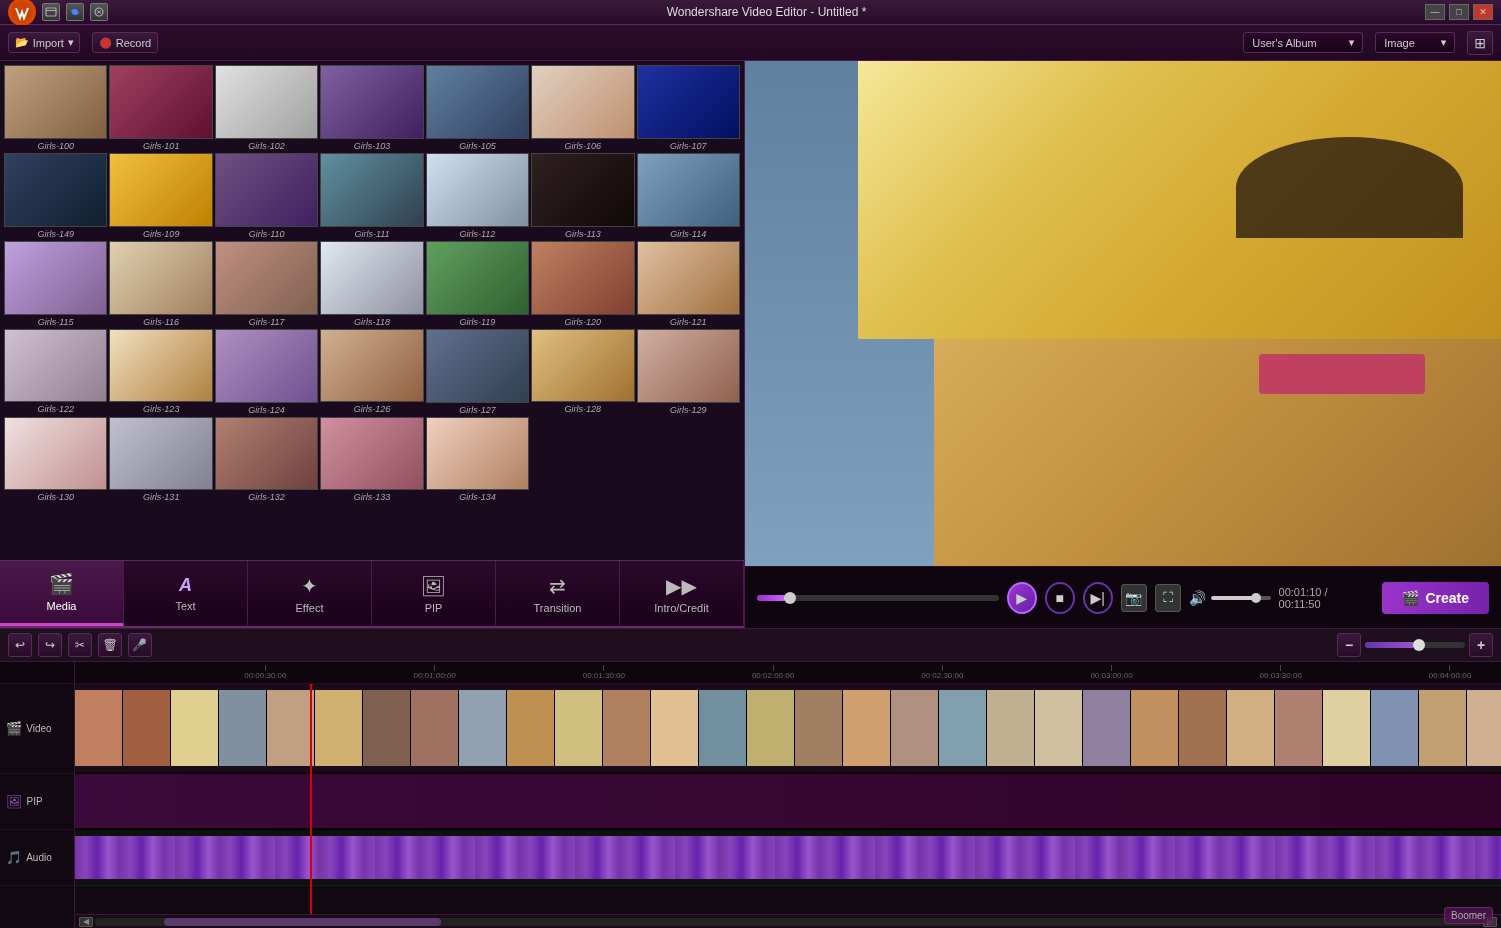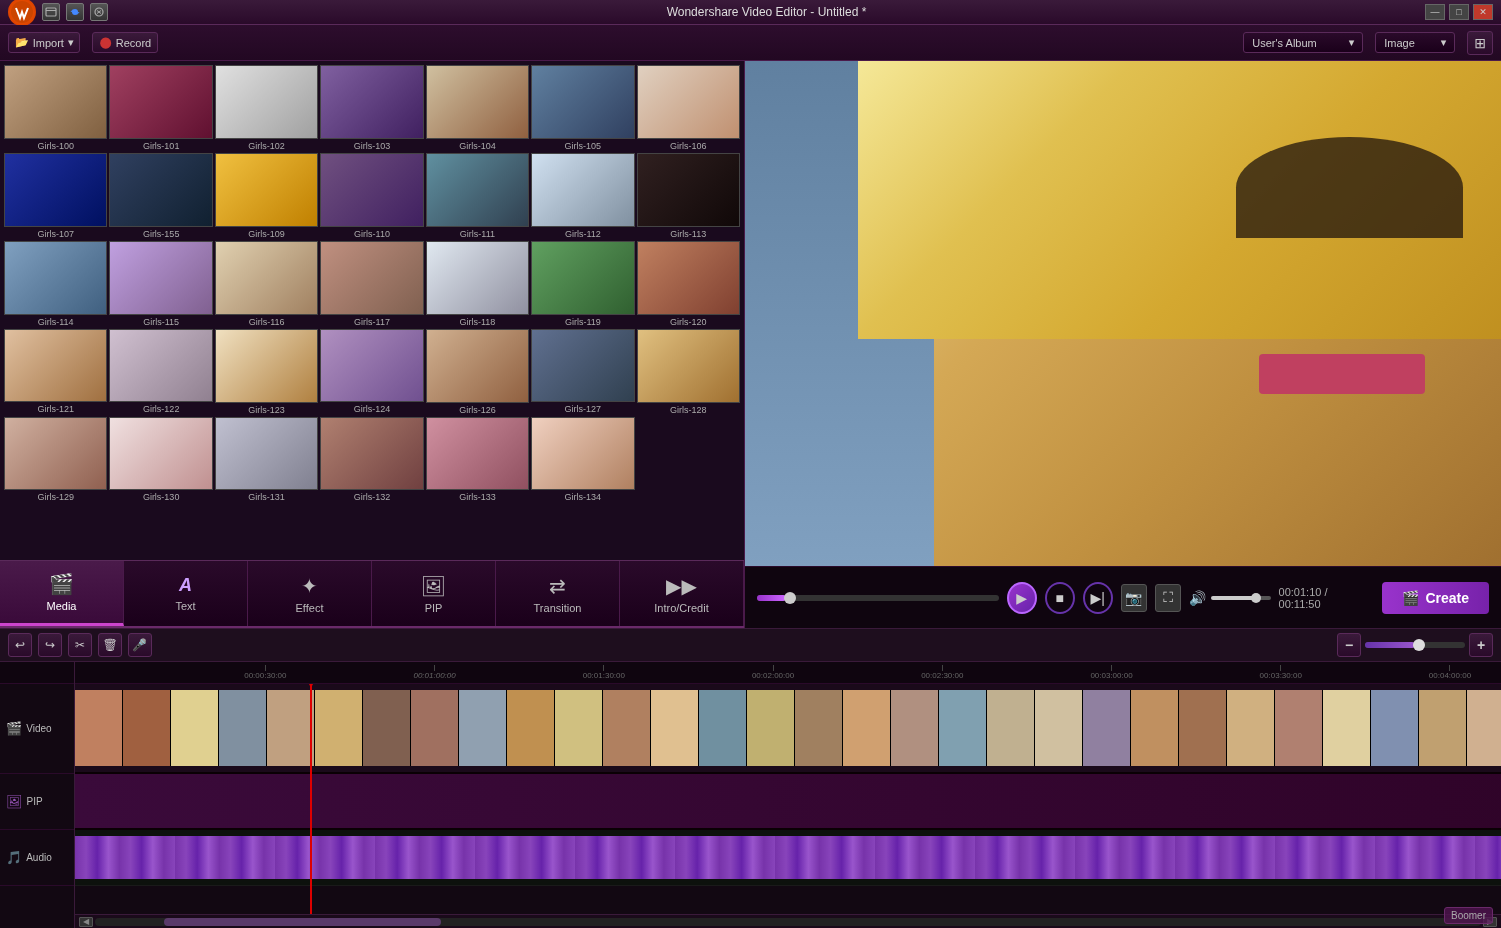--- a/index.html
+++ b/index.html
@@ -148,21 +148,21 @@
     .t30 { background: linear-gradient(135deg, #d0b0a0, #906050); }
     .t31 { background: linear-gradient(135deg, #f0e0e0, #c09090); }
     .t32 { background: linear-gradient(135deg, #c0c0d0, #808090); }
     .t33 { background: linear-gradient(135deg, #b08070, #704040); }
     .t34 { background: linear-gradient(135deg, #d090a0, #905060); }
     .t35 { background: linear-gradient(135deg, #f0d0c0, #b08060); }
 
     .media-label {
       font-size: 9px; color: #aaa; margin-top: 2px;
       text-align: center; width: 100%; white-space: nowrap;
-      overflow: hidden; text-overflow: ellipsis;
+      overflow: hidden; text-overflow: ellipsis; font-style: italic;
     }
 
     
     #tabs {
       height: 68px;
       background: linear-gradient(to bottom, #2a0a2a, #1a001a);
       display: flex;
       border-top: 1px solid #5a2a5a;
       border-bottom: 2px solid #6a2a6a;
     }
@@ -548,47 +548,41 @@
       <div class="media-label">Girls-102</div>
     </div>
           <div class="media-item">
       <div class="media-thumb">
         <div class="media-thumb-inner t4"></div>
       </div>
       <div class="media-label">Girls-103</div>
     </div>
           <div class="media-item">
       <div class="media-thumb">
-        <div class="media-thumb-inner t5"></div>
-      </div>
-      <div class="media-label">Girls-104</div>
-    </div>
-          <div class="media-item">
-      <div class="media-thumb">
         <div class="media-thumb-inner t6"></div>
       </div>
       <div class="media-label">Girls-105</div>
     </div>
           <div class="media-item">
       <div class="media-thumb">
         <div class="media-thumb-inner t7"></div>
       </div>
       <div class="media-label">Girls-106</div>
     </div>
           <div class="media-item">
       <div class="media-thumb">
         <div class="media-thumb-inner t8"></div>
       </div>
       <div class="media-label">Girls-107</div>
     </div>
           <div class="media-item">
       <div class="media-thumb">
         <div class="media-thumb-inner t9"></div>
       </div>
-      <div class="media-label">Girls-155</div>
+      <div class="media-label">Girls-149</div>
     </div>
           <div class="media-item">
       <div class="media-thumb">
         <div class="media-thumb-inner t10"></div>
       </div>
       <div class="media-label">Girls-109</div>
     </div>
           <div class="media-item">
       <div class="media-thumb">
         <div class="media-thumb-inner t11"></div>

